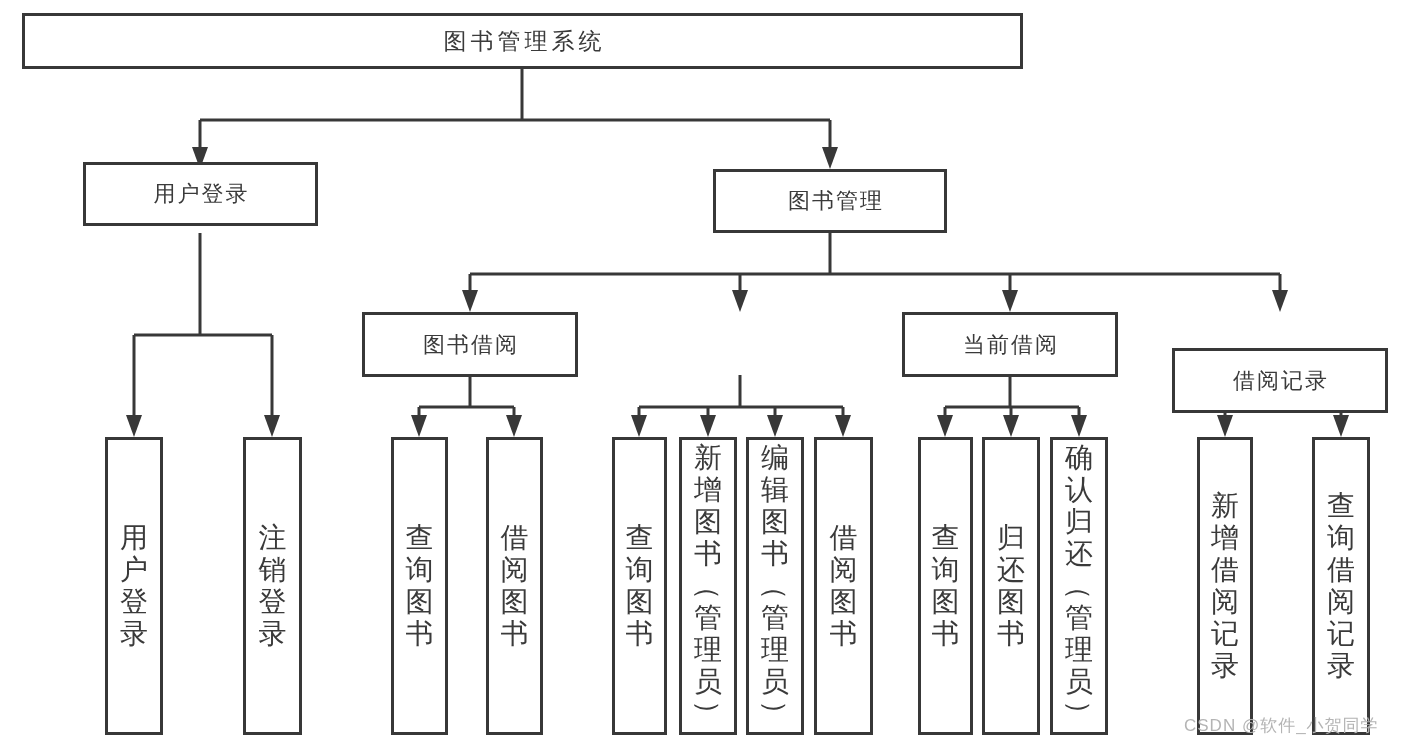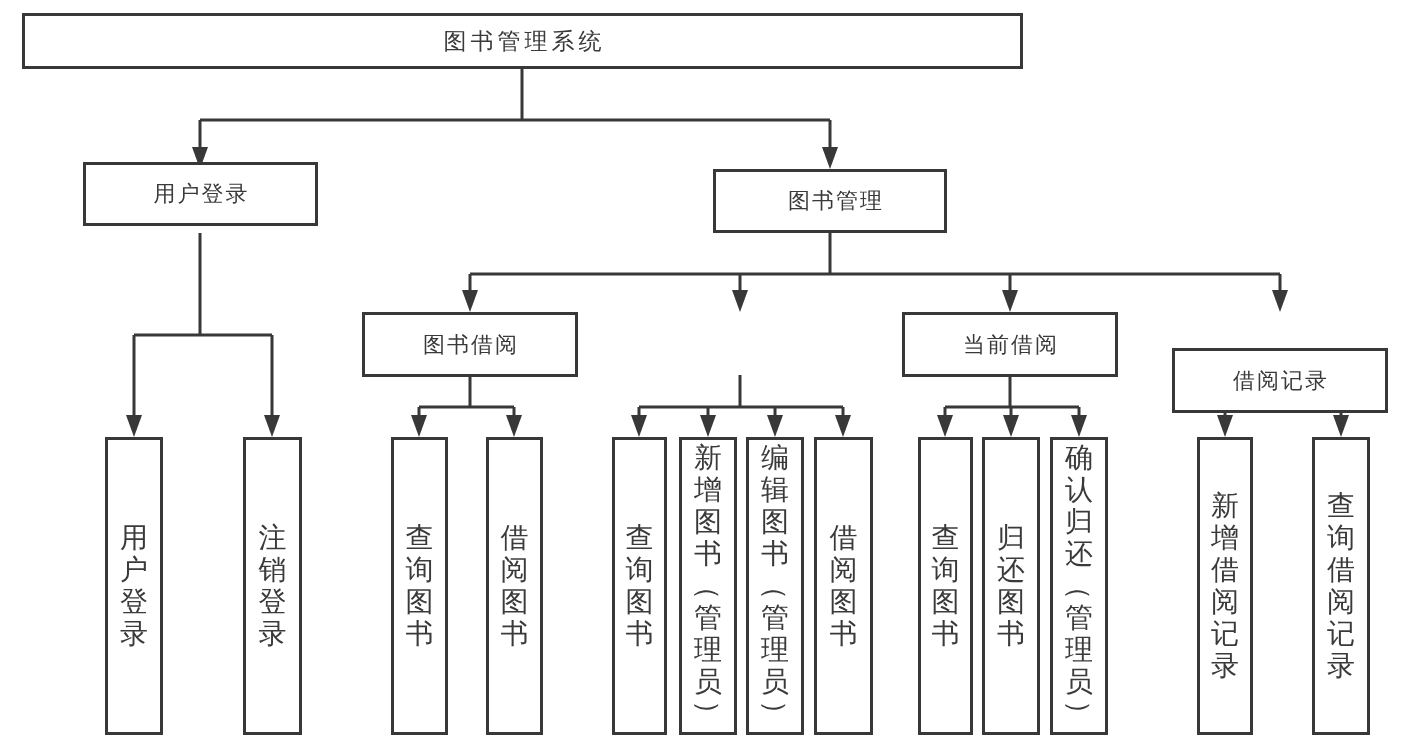--- a/index.html
+++ b/index.html
@@ -232,13 +232,14 @@
     <div class="vtext">
         <span>查</span>
         <span>询</span>
         <span>借</span>
         <span>阅</span>
         <span>记</span>
         <span>录</span>
       </div>
   </div>
 
+  <div class="watermark">CSDN @软件_小贺同学</div>
 </div>
 
 </body></html>

